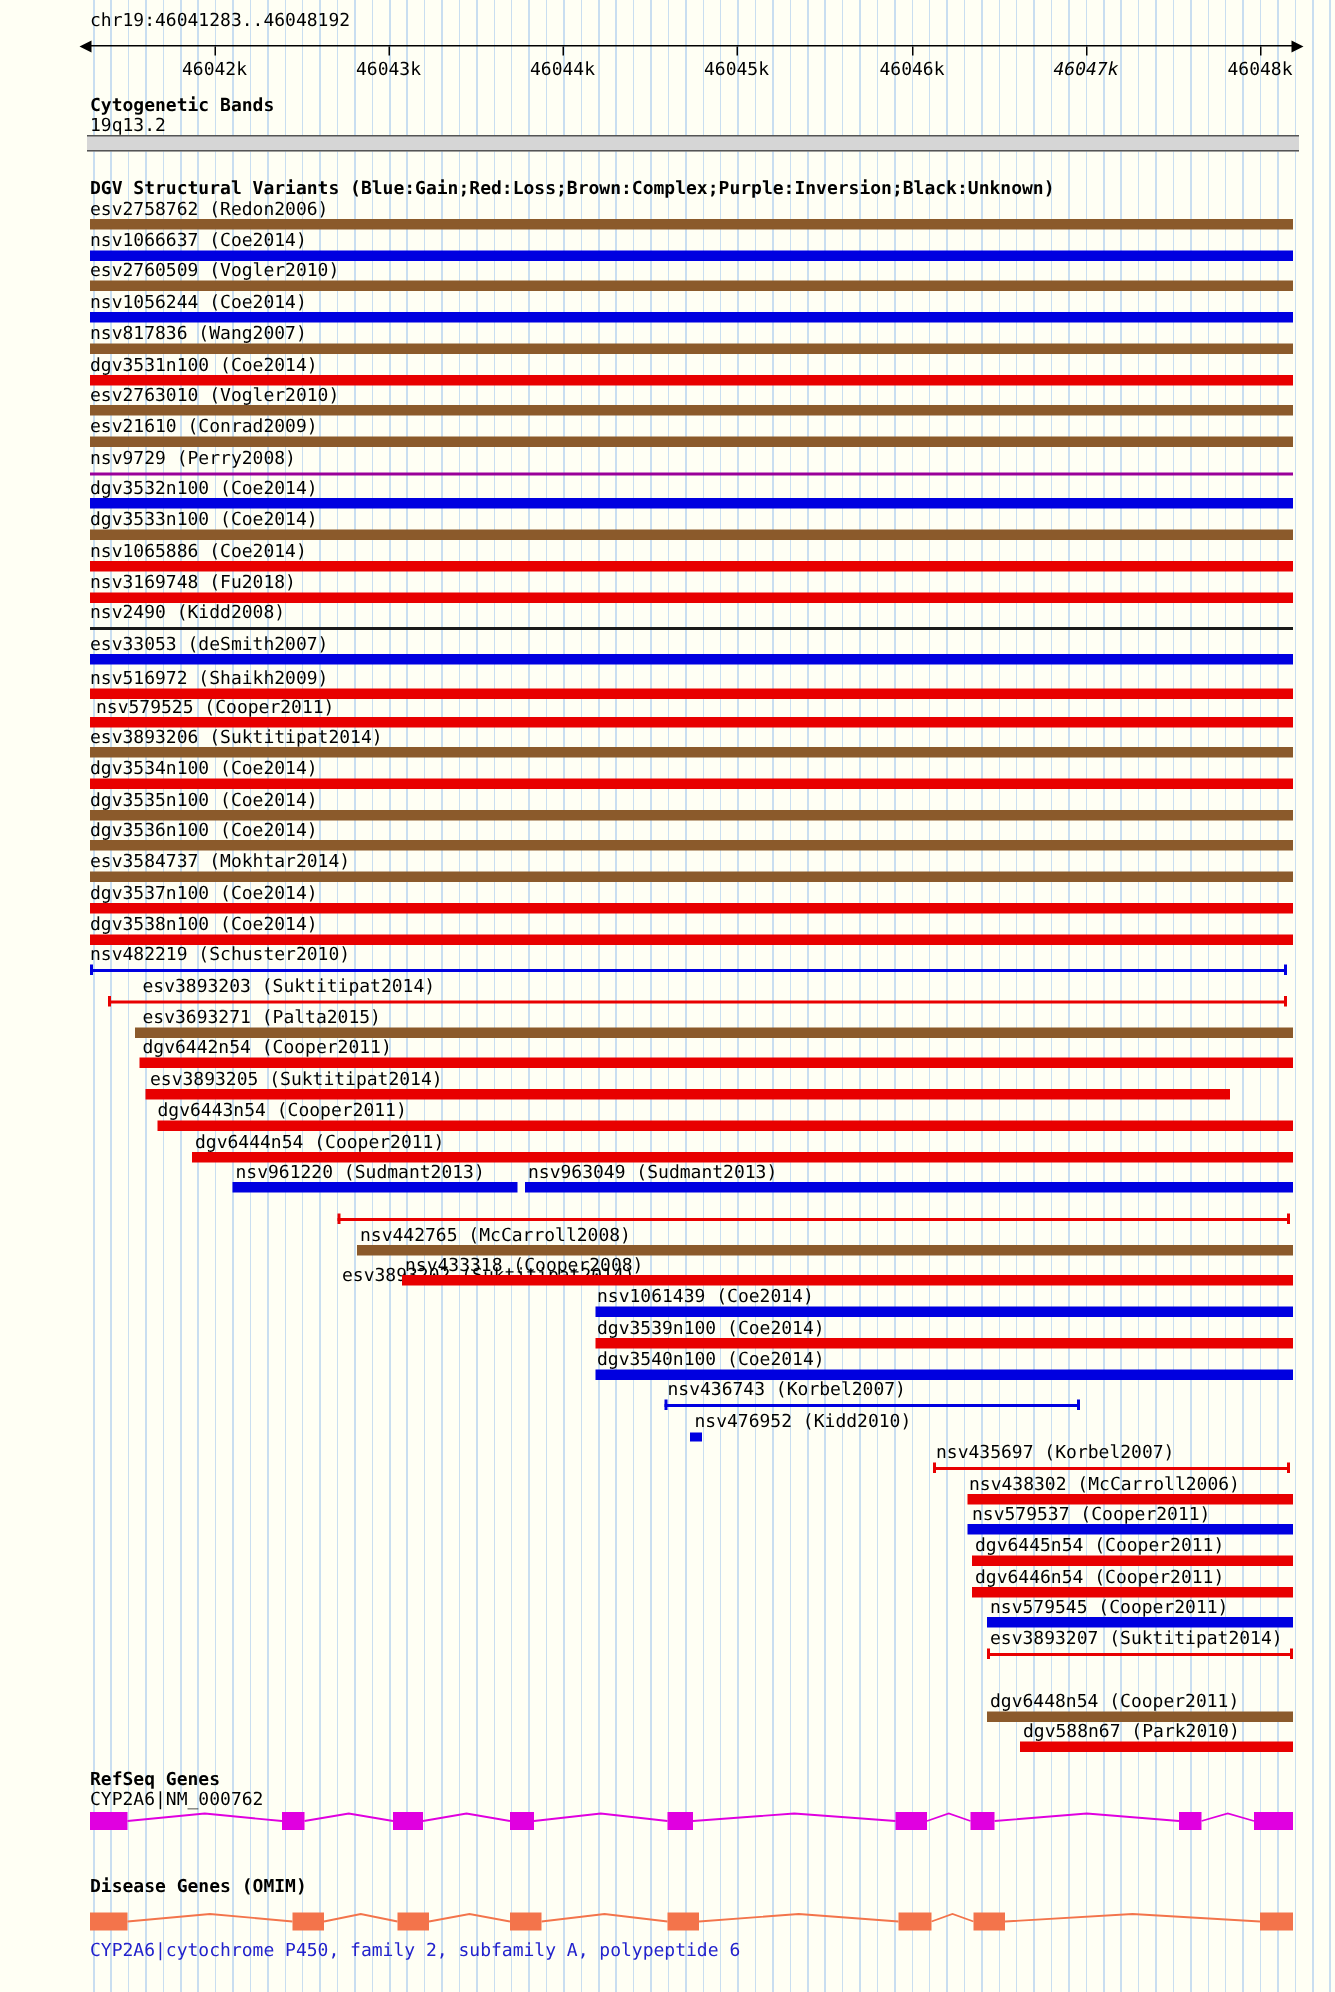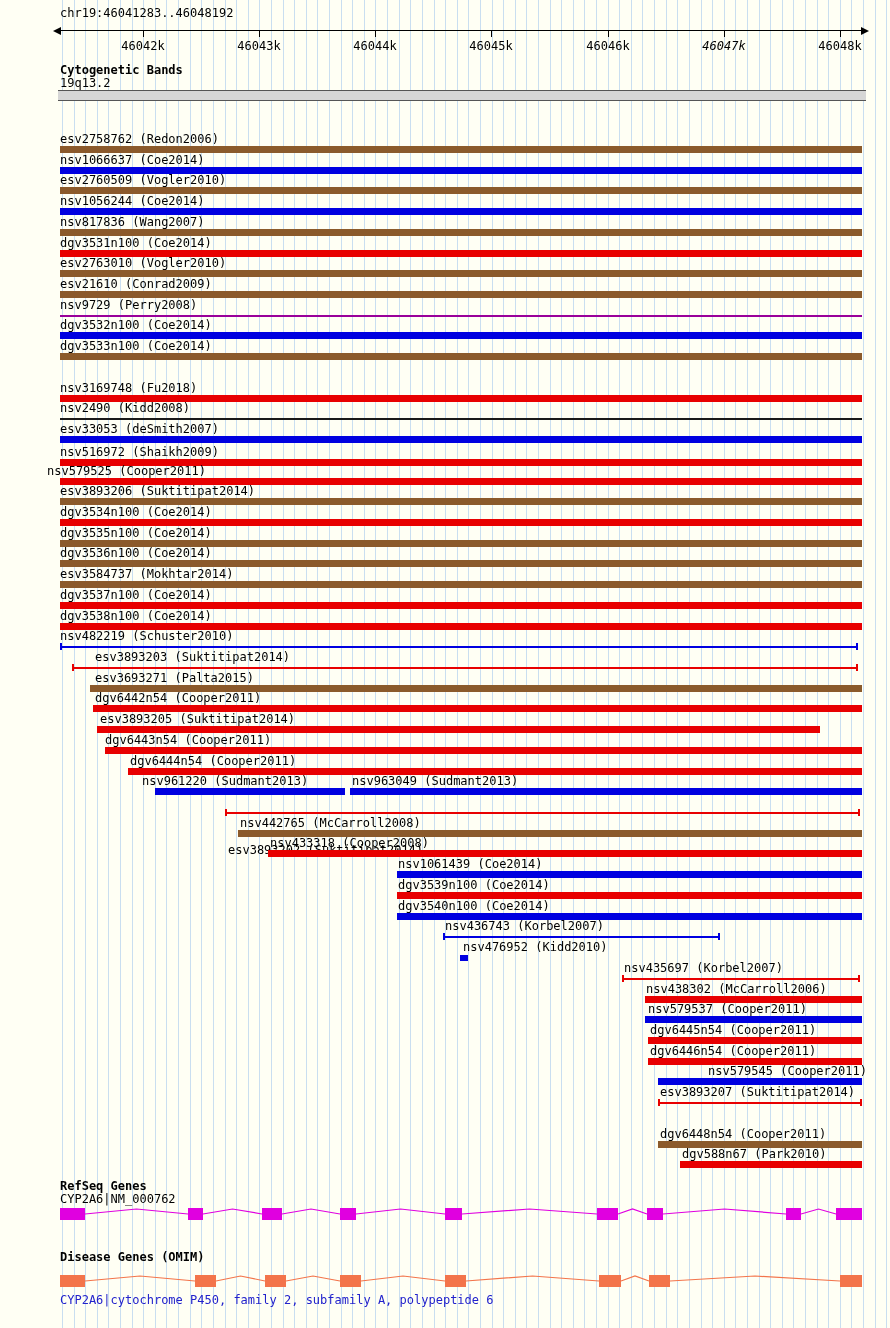--- a/index.html
+++ b/index.html
@@ -51,20 +51,21 @@
       <div class="tick" style="left: 724px;"></div>
       <div class="tick-label" style="left: 724px; font-style: italic;">46047k</div>
       <div class="tick" style="left: 840px;"></div>
       <div class="tick-label" style="left: 840px;">46048k</div>
     </div>
 
   <div class="label bold" style="left:60px;top:64px">Cytogenetic Bands</div>
   <div class="label" style="left:60px;top:77px">19q13.2</div>
   <div class="cyto-bar"></div>
 
+  <div class="label bold" style="left:60px;top:119px">DGV Structural Variants (Blue:Gain;Red:Loss;Brown:Complex;Purple:Inversion;Black:Unknown)</div>
 
   <div class="tracks" id="tracks">
       <div class="trow" style="top: 0px;">
         <span class="tlabel" style="left: 60px;">esv2758762 (Redon2006)</span>
         <div class="tbar" style="left: 60px; width: 802px; background: rgb(139, 90, 43);"></div>
       </div>
       <div class="trow" style="top: 20.72px;">
         <span class="tlabel" style="left: 60px;">nsv1066637 (Coe2014)</span>
         <div class="tbar" style="left: 60px; width: 802px; background: rgb(0, 0, 224);"></div>
       </div>
@@ -97,38 +98,42 @@
         <div class="tline" style="left: 60px; width: 802px; background: rgb(153, 0, 153);"></div>
       </div>
       <div class="trow" style="top: 186.48px;">
         <span class="tlabel" style="left: 60px;">dgv3532n100 (Coe2014)</span>
         <div class="tbar" style="left: 60px; width: 802px; background: rgb(0, 0, 224);"></div>
       </div>
       <div class="trow" style="top: 207.2px;">
         <span class="tlabel" style="left: 60px;">dgv3533n100 (Coe2014)</span>
         <div class="tbar" style="left: 60px; width: 802px; background: rgb(139, 90, 43);"></div>
       </div>
+      <div class="trow" style="top: 227.92px;">
+        <span class="tlabel" style="left: 60px;">nsv1065886 (Coe2014)</span>
+        <div class="tbar" style="left: 60px; width: 802px; background: rgb(232, 0, 0);"></div>
+      </div>
       <div class="trow" style="top: 248.64px;">
         <span class="tlabel" style="left: 60px;">nsv3169748 (Fu2018)</span>
         <div class="tbar" style="left: 60px; width: 802px; background: rgb(232, 0, 0);"></div>
       </div>
       <div class="trow" style="top: 269.36px;">
         <span class="tlabel" style="left: 60px;">nsv2490 (Kidd2008)</span>
         <div class="tline" style="left: 60px; width: 802px; background: rgb(26, 26, 26);"></div>
       </div>
       <div class="trow" style="top: 290.08px;">
         <span class="tlabel" style="left: 60px;">esv33053 (deSmith2007)</span>
         <div class="tbar" style="left: 60px; width: 802px; background: rgb(0, 0, 224);"></div>
       </div>
       <div class="trow" style="top: 313px; padding-left: 40px;">
         <span class="tlabel" style="left: 60px;">nsv516972 (Shaikh2009)</span>
         <div class="tbar" style="left: 60px; width: 802px; background: rgb(232, 0, 0);"></div>
       </div>
       <div class="trow" style="top: 331.52px;">
-        <span class="tlabel" style="left: 47px;">nsv579525 (Cooper2011)</span>
+        <span class="tlabel" style="left: 64px;">nsv579525 (Cooper2011)</span>
         <div class="tbar" style="left: 60px; width: 802px; background: rgb(232, 0, 0);"></div>
       </div>
       <div class="trow" style="top: 352.24px;">
         <span class="tlabel" style="left: 60px;">esv3893206 (Suktitipat2014)</span>
         <div class="tbar" style="left: 60px; width: 802px; background: rgb(139, 90, 43);"></div>
       </div>
       <div class="trow" style="top: 372.96px;">
         <span class="tlabel" style="left: 60px;">dgv3534n100 (Coe2014)</span>
         <div class="tbar" style="left: 60px; width: 802px; background: rgb(232, 0, 0);"></div>
       </div>
@@ -178,21 +183,21 @@
       </div>
       <div class="trow" style="top: 600.88px;">
         <span class="tlabel" style="left: 105px;">dgv6443n54 (Cooper2011)</span>
         <div class="tbar" style="left: 105px; width: 757px; background: rgb(232, 0, 0);"></div>
       </div>
       <div class="trow" style="top: 621.6px;">
         <span class="tlabel" style="left: 130px;">dgv6444n54 (Cooper2011)</span>
         <div class="tbar" style="left: 128px; width: 734px; background: rgb(232, 0, 0);"></div>
       </div>
       <div class="trow" style="top: 642.32px;">
-        <span class="tlabel" style="left: 142px;">nsv961220 (Sudmant2013)</span>
+        <span class="tlabel" style="left: 157px;">nsv961220 (Sudmant2013)</span>
         <span class="tlabel" style="left: 352px;">nsv963049 (Sudmant2013)</span>
         <div class="tbar" style="left: 155px; width: 190px; background: rgb(0, 0, 224);"></div>
         <div class="tbar" style="left: 350px; width: 512px; background: rgb(0, 0, 224);"></div>
       </div>
       <div class="trow" style="top: 663.04px;">
         <span class="tlabel" style="left: 228px; margin-top: 48px;">esv3893202 (Suktitipat2014)</span>
         <div class="tline" style="left: 225px; width: 635px; background: rgb(232, 0, 0);"></div>
         <div class="tcap" style="left: 225px; background: rgb(232, 0, 0);"></div>
         <div class="tcap" style="left: 858px; background: rgb(232, 0, 0);"></div>
       </div>
@@ -242,21 +247,21 @@
       </div>
       <div class="trow" style="top: 890.96px;">
         <span class="tlabel" style="left: 650px;">dgv6445n54 (Cooper2011)</span>
         <div class="tbar" style="left: 648px; width: 214px; background: rgb(232, 0, 0);"></div>
       </div>
       <div class="trow" style="top: 911.68px;">
         <span class="tlabel" style="left: 650px;">dgv6446n54 (Cooper2011)</span>
         <div class="tbar" style="left: 648px; width: 214px; background: rgb(232, 0, 0);"></div>
       </div>
       <div class="trow" style="top: 932.4px;">
-        <span class="tlabel" style="left: 660px; margin-left: 48px;">nsv579545 (Cooper2011)</span>
+        <span class="tlabel" style="left: 660px;">nsv579545 (Cooper2011)</span>
         <div class="tbar" style="left: 658px; width: 204px; background: rgb(0, 0, 224);"></div>
       </div>
       <div class="trow" style="top: 953.12px;">
         <span class="tlabel" style="left: 660px;">esv3893207 (Suktitipat2014)</span>
         <div class="tline" style="left: 658px; width: 204px; background: rgb(232, 0, 0);"></div>
         <div class="tcap" style="left: 658px; background: rgb(232, 0, 0);"></div>
         <div class="tcap" style="left: 860px; background: rgb(232, 0, 0);"></div>
       </div>
       <div class="trow" style="top: 994.56px;">
         <span class="tlabel" style="left: 660px;">dgv6448n54 (Cooper2011)</span>

